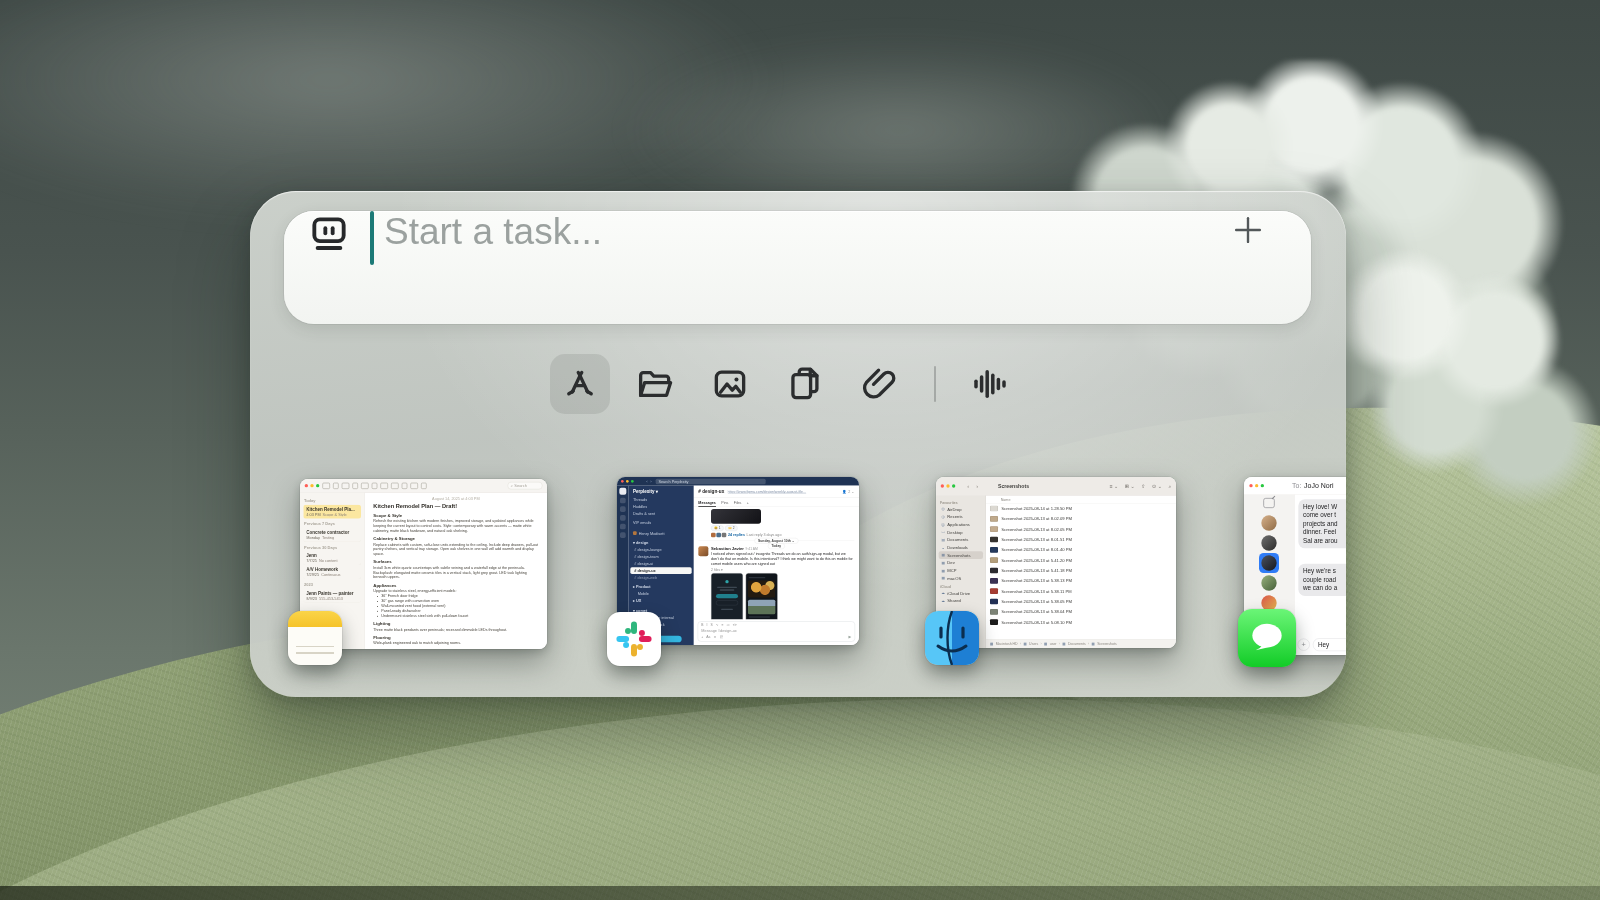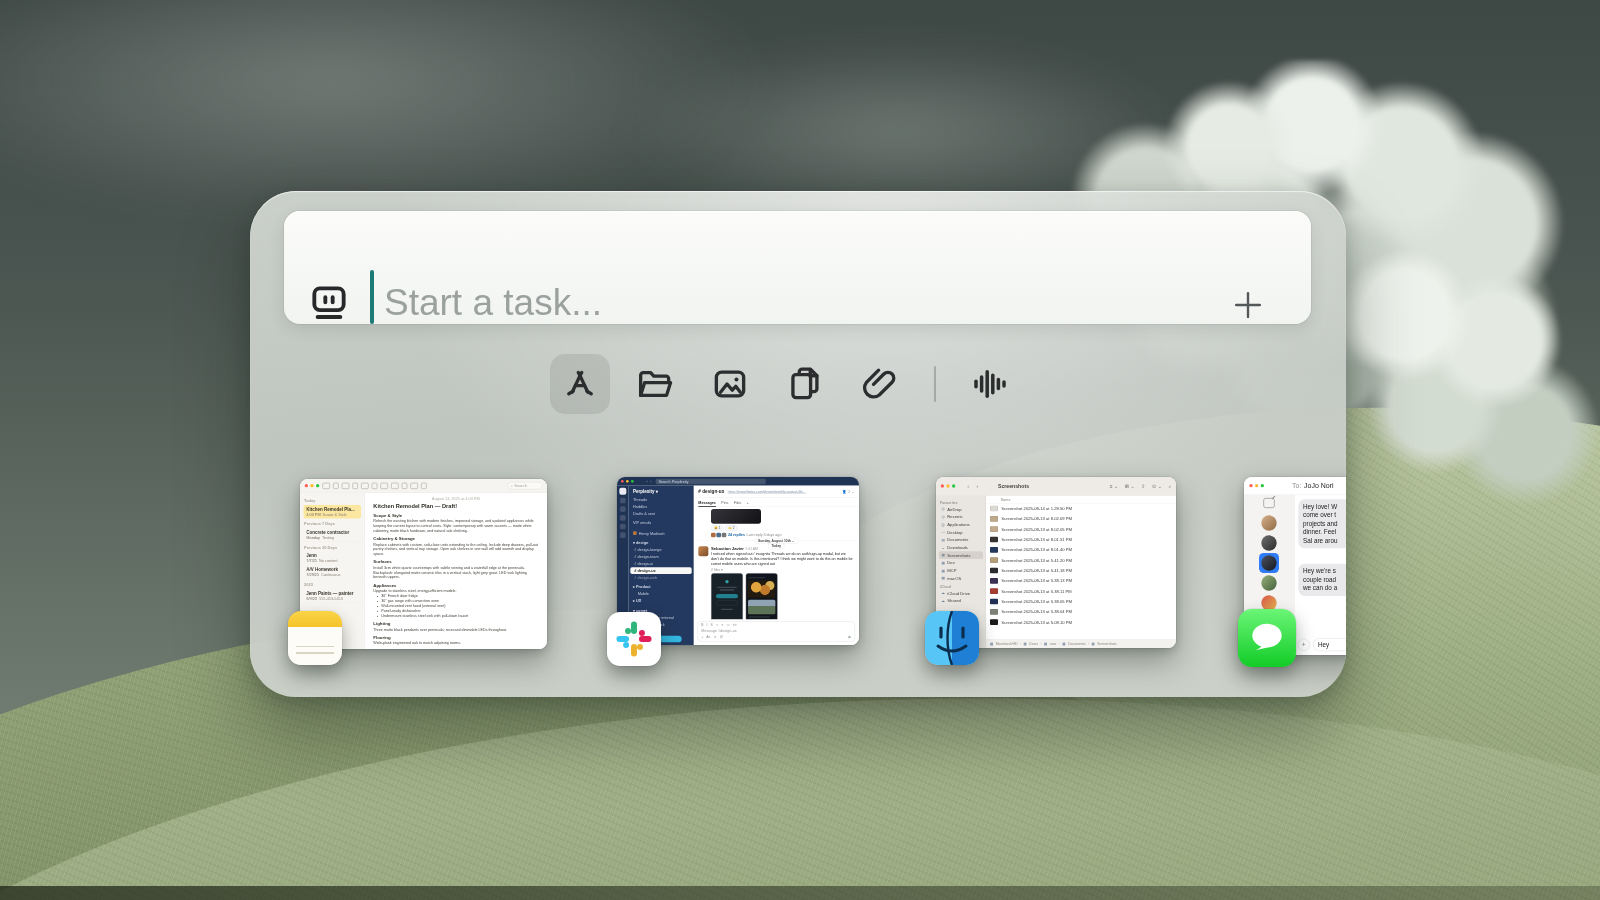--- a/index.html
+++ b/index.html
@@ -33,21 +33,21 @@
     repeating-linear-gradient(24deg,rgba(40,52,30,.05) 0 2px,rgba(0,0,0,0) 2px 7px);}
   .h-right{left:640px;top:415px;width:1700px;height:980px;transform:rotate(7deg);background:linear-gradient(180deg,#b8c69e 0%,#9cad81 26%,#88996e 55%);}
   .h-left{left:-420px;top:620px;width:1700px;height:800px;transform:rotate(-7deg);background:linear-gradient(180deg,#90a175 0%,#7c8d62 40%);}
   .h-front{left:-260px;top:700px;width:2300px;height:900px;transform:rotate(-2deg);background:linear-gradient(180deg,#a5b48b 0%,#8d9e72 45%);}
   .bottom-shade{left:0;bottom:0;width:1600px;height:14px;background:linear-gradient(90deg,rgba(24,30,18,.72),rgba(24,30,18,.28));}
   
   .panel{position:absolute;left:250px;top:191px;width:1096px;height:506px;border-radius:46px;overflow:hidden;
     background:linear-gradient(175deg,rgba(208,213,207,.96) 0%,rgba(198,203,198,.94) 45%,rgba(206,210,203,.96) 100%);
     box-shadow:0 36px 70px rgba(24,34,28,.40),0 6px 18px rgba(24,34,28,.22),inset 0 1px 1px rgba(255,255,255,.65);}
   .panel::before{content:"";position:absolute;inset:0;background:radial-gradient(ellipse at 58% 6%,rgba(255,255,255,.45),rgba(255,255,255,0) 55%);pointer-events:none;}
-  .searchbar{position:absolute;left:34px;top:20px;width:1027px;height:113px;border-radius:16px;display:flex;align-items:flex-end;padding:0 44px 0 22px;box-sizing:border-box;
+  .searchbar{position:absolute;left:34px;top:20px;width:1027px;height:113px;border-radius:30px;display:flex;align-items:flex-start;padding:0 44px 0 22px;box-sizing:border-box;
     background:linear-gradient(180deg,#fbfcfa,#f2f4f1);
     box-shadow:inset 0 1px 0 rgba(255,255,255,.9),0 0 0 1px rgba(0,0,0,.05),0 5px 16px rgba(40,50,45,.12);}
   .caret{width:4px;height:54px;border-radius:2px;background:#1c7a77;margin:0 10px 0 18px;}
   .task-input{flex:1;border:none;outline:none;background:transparent;font-family:"Liberation Sans",sans-serif;font-size:37px;color:#3d4242;padding:0;}
   .task-input::placeholder{color:#9ba19f;opacity:1;}
   .quickbar{position:absolute;left:0;top:163px;width:100%;display:flex;justify-content:center;align-items:center;gap:15px;transform:translateX(-13px);}
   .qbtn{width:60px;height:60px;border-radius:15px;display:flex;align-items:center;justify-content:center;}
   .qbtn.on{background:rgba(104,110,106,.18);}
   .qdiv{width:2px;height:36px;border-radius:1px;background:rgba(58,62,60,.28);margin:0 9px;}
   

